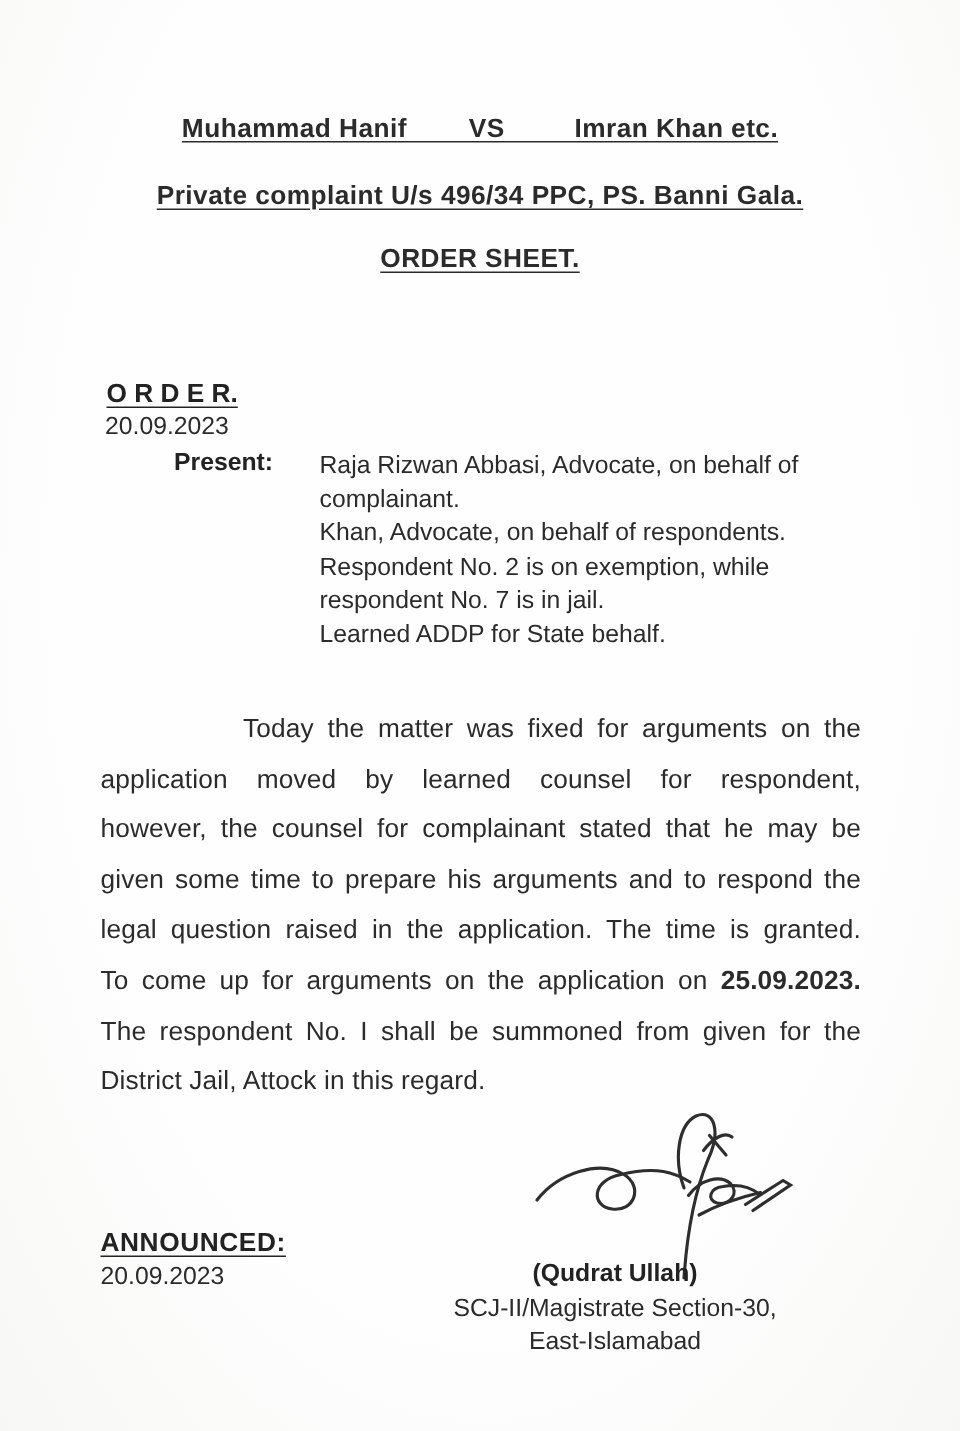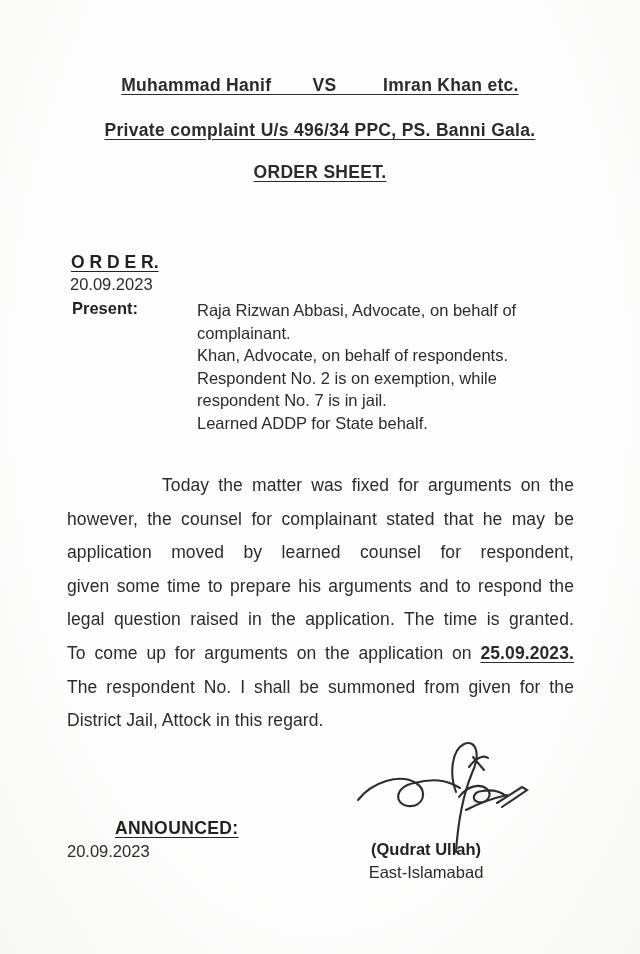--- a/index.html
+++ b/index.html
@@ -36,55 +36,54 @@
   }
   .order-date{
     position:absolute;left:70px;top:275px;
     font-size:16.5px;color:#2b2b2b;
   }
   .present-row{
     position:absolute;left:72px;top:299px;width:460px;
     display:flex;align-items:flex-start;
   }
   .present-label{
-    font-weight:700;font-size:16.5px;width:97px;flex:0 0 97px;color:#222;
+    font-weight:700;font-size:16.5px;width:97px;flex:0 0 97px;color:#222;margin-left:44px;
   }
   .present-lines{font-size:16.5px;line-height:22.6px;color:#2b2b2b;}
-  .present-lines div{white-space:pre;margin-left:28px;}
+  .present-lines div{white-space:pre;}
 
   .body-block{
     position:absolute;left:67px;top:469px;width:507px;
     font-size:17.5px;line-height:33.6px;color:#2b2b2b;
     letter-spacing:.1px;
   }
   .body-line{
     text-align:justify;
     text-align-last:justify;
     height:33.6px;overflow:hidden;
   }
   .body-line.first{text-indent:95px;}
   .body-line.last{text-align-last:left;}
   .hearing-date{
     font-weight:700;
-    text-decoration:underline;
     text-underline-offset:3px;
   }
 
   .announced-label{
     position:absolute;left:67px;top:818px;
     font-weight:700;font-size:17.5px;
     text-decoration:underline;text-underline-offset:3px;
-    color:#222;letter-spacing:.4px;margin-left:48px;
+    color:#222;letter-spacing:.4px;
   }
   .announced-date{
     position:absolute;left:67px;top:842px;
     font-size:16.5px;color:#2b2b2b;
   }
   .signatory{
-    position:absolute;left:256px;top:838px;width:340px;
+    position:absolute;left:240px;top:838px;width:340px;
     text-align:center;font-size:16.5px;line-height:22.6px;color:#2b2b2b;
   }
   .signatory .name{font-weight:700;color:#222;}
   .signature-wrap{
     position:absolute;left:352px;top:740px;width:205px;height:120px;
     pointer-events:none;
   }
   .signature-wrap svg{display:block;}
 </style>
 </head>
@@ -106,22 +105,22 @@
       <div>complainant.</div>
       <div>Khan, Advocate, on behalf of respondents.</div>
       <div>Respondent No. 2 is on exemption, while</div>
       <div>respondent No. 7 is in jail.</div>
       <div>Learned ADDP for State behalf.</div>
     </div>
   </div>
 
   <div class="body-block">
     <div class="body-line first">Today the matter was fixed for arguments on the</div>
+    <div class="body-line">application moved by learned counsel for respondent,</div>
     <div class="body-line">however, the counsel for complainant stated that he may be</div>
-    <div class="body-line">application moved by learned counsel for respondent,</div>
     <div class="body-line">given some time to prepare his arguments and to respond the</div>
     <div class="body-line">legal question raised in the application. The time is granted.</div>
     <div class="body-line"><span>To come up for arguments on the application on </span><span class="hearing-date">25.09.2023.</span></div>
     <div class="body-line">The respondent No. I shall be summoned from given for the date</div>
     <div class="body-line last">District Jail, Attock in this regard.</div>
   </div>
 
   <div class="signature-wrap">
     <svg width="205" height="120" viewBox="0 0 205 120" fill="none" xmlns="http://www.w3.org/2000/svg">
       <g stroke="#2e2e2e" stroke-width="2.1" stroke-linecap="round" fill="none">
@@ -133,16 +132,17 @@
         <path d="M 145,63 L 170,47 L 175,50 L 150,67"></path>
       </g>
     </svg>
   </div>
 
   <div class="announced-label">ANNOUNCED:</div>
   <div class="announced-date">20.09.2023</div>
 
   <div class="signatory">
     <div class="name">(Qudrat Ullah)</div>
+    <div>SCJ-II/Magistrate Section-30,</div>
     <div>East-Islamabad</div>
   </div>
 
 </div>
 
 </body></html>

